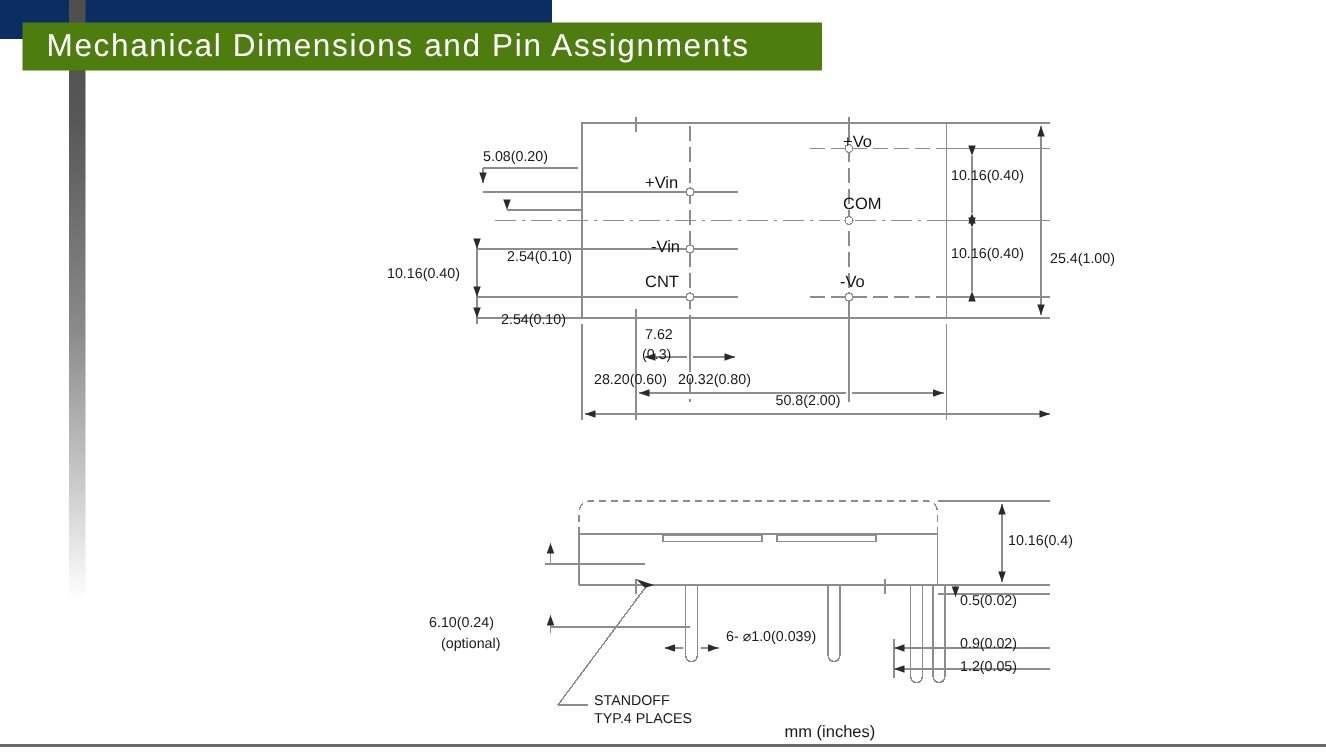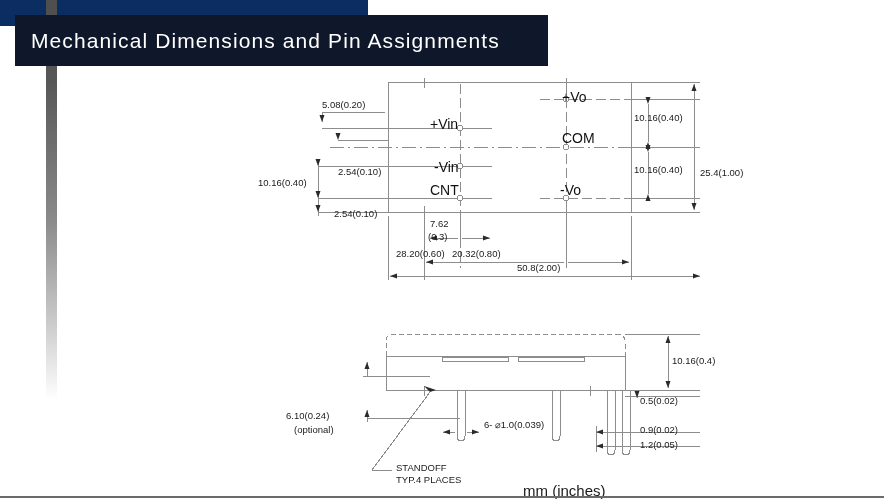--- a/index.html
+++ b/index.html
@@ -12,44 +12,44 @@
   }
   .navy-bar{
     position:absolute;left:0;top:0;width:368px;height:26px;
     background:#0b2d62;
   }
   .side-rail{
     position:absolute;left:46px;top:0;width:11px;height:400px;
     background:linear-gradient(to bottom,#4e4e4e 0%,#575757 20%,#8a8a8a 55%,#c9c9c9 80%,#ffffff 100%);
   }
   .title-banner{
-    position:absolute;left:15px;top:15px;width:533px;height:51px;
-    background:#0f172a;
+    position:absolute;left:15px;top:15px;width:533px;height:32px;
+    background:#4d7c0f;
     display:flex;align-items:center;
   }
   .title-text{
     color:#ffffff;font-size:21px;letter-spacing:1.1px;
     padding-left:16px;white-space:nowrap;font-weight:400;
   }
   .bottom-rule{
     position:absolute;left:0;top:496px;width:884px;height:2px;
     background:#6b6b6b;
   }
 
   .drawing{position:absolute;left:0;top:0;width:884px;height:504px;pointer-events:none;}
   .lbl{
     position:absolute;font-family:"Liberation Sans",sans-serif;
     font-size:9.5px;color:#1a1a1a;white-space:nowrap;line-height:1.15;
   }
   .pinlbl{
     position:absolute;font-family:"Liberation Sans",sans-serif;
-    font-size:14px;color:#111;white-space:nowrap;
+    font-size:11px;color:#111;white-space:nowrap;
   }
   .units{
-    position:absolute;font-size:15px;color:#1a1a1a;white-space:nowrap;
+    position:absolute;font-size:11px;color:#1a1a1a;white-space:nowrap;
   }
 </style>
 </head>
 <body>
 
 <div class="navy-bar"></div>
 <div class="side-rail"></div>
 
 <div class="title-banner">
   <div class="title-text">Mechanical Dimensions and Pin Assignments</div>

